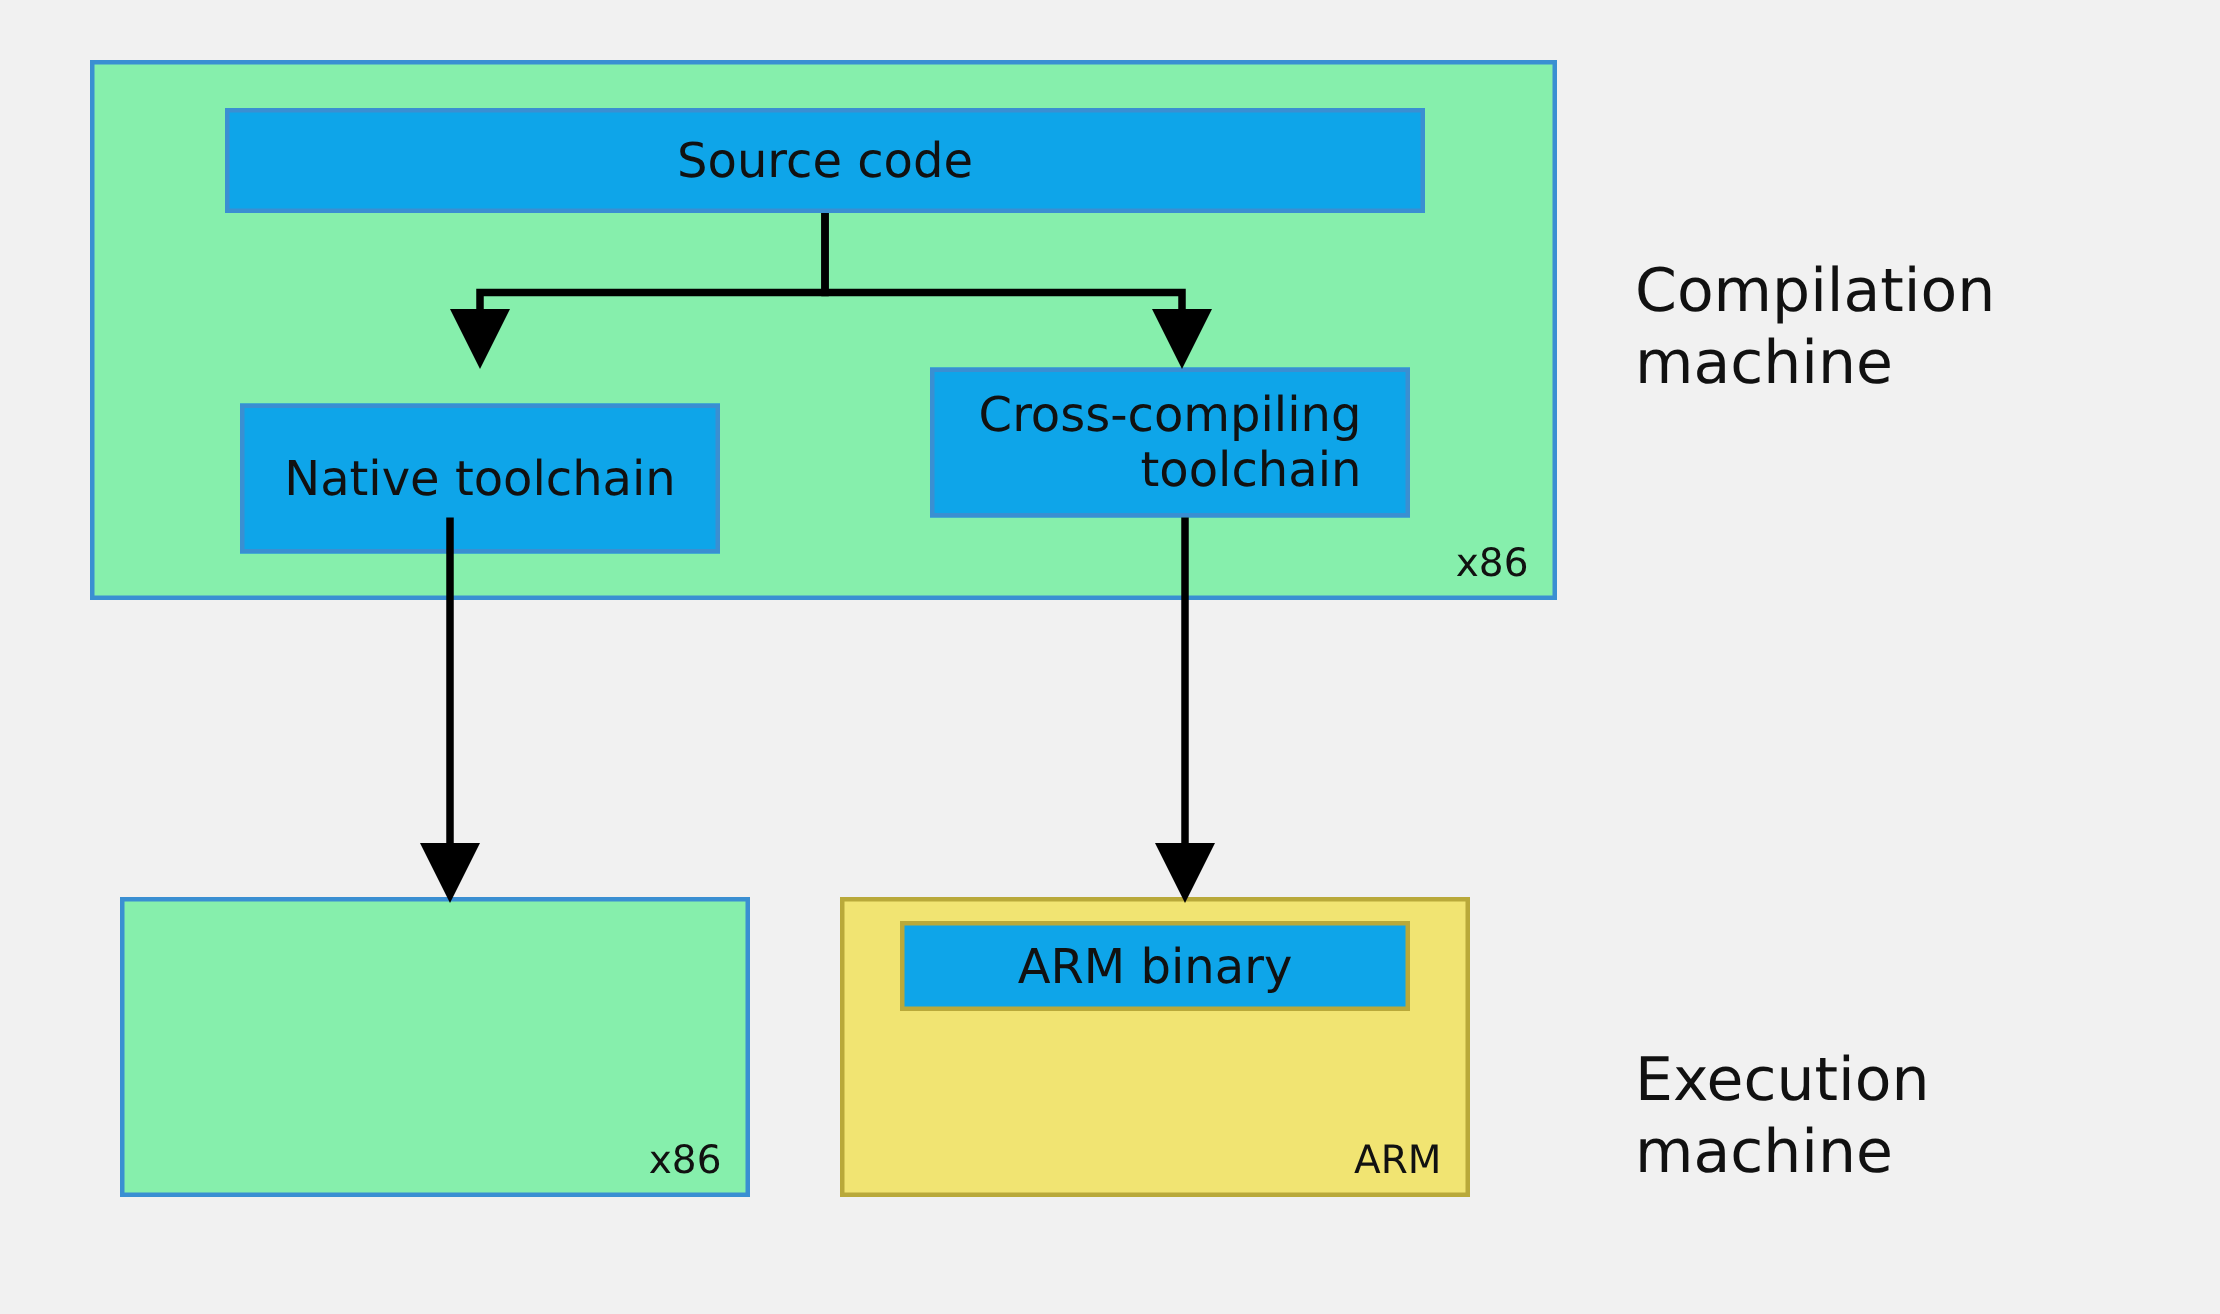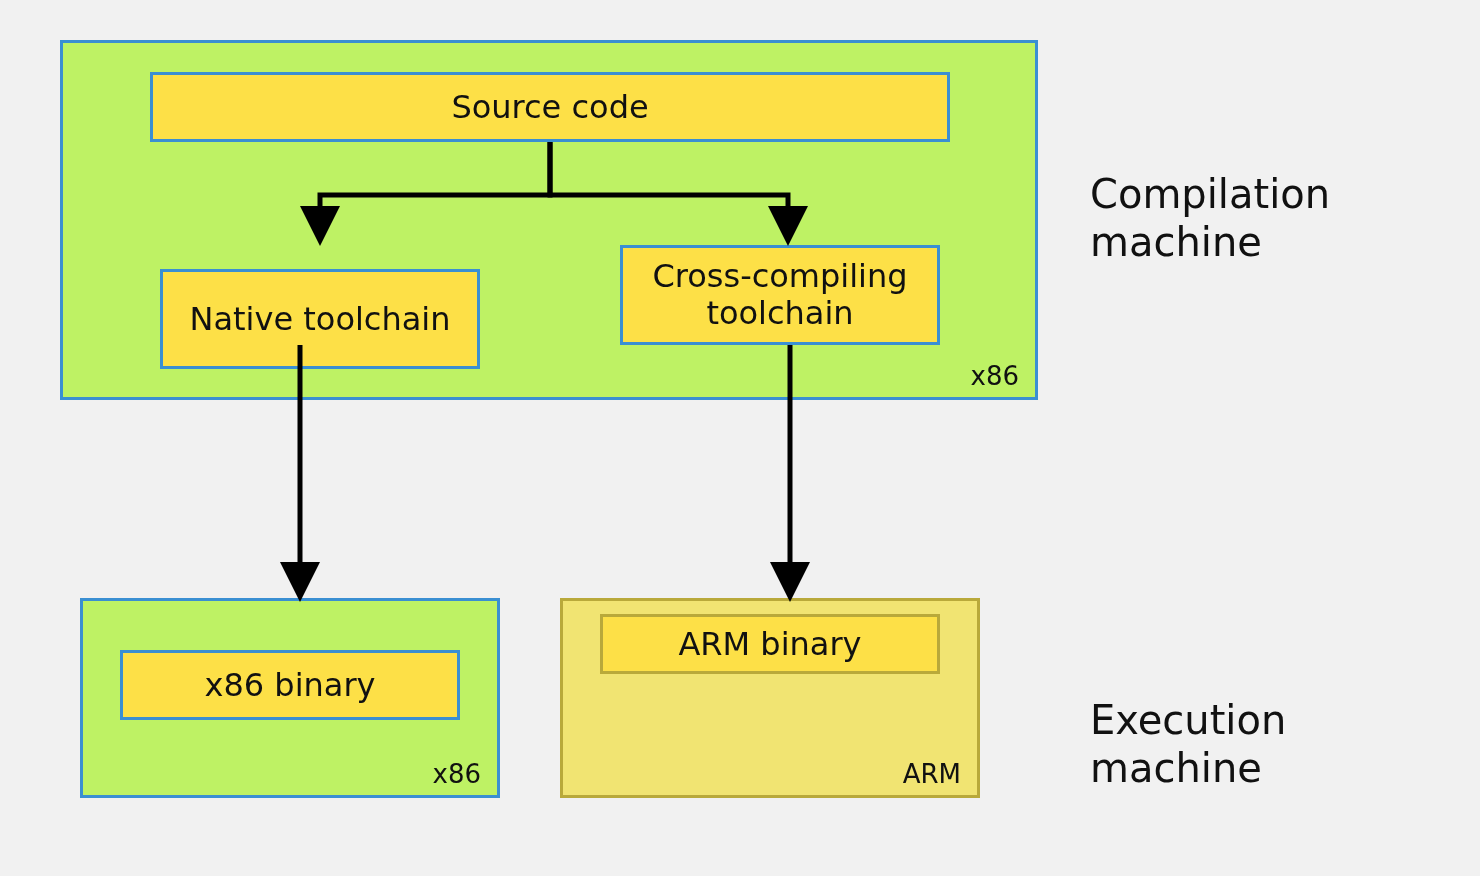--- a/index.html
+++ b/index.html
@@ -20,41 +20,41 @@
     position: absolute;
     left: 0; top: 0;
     width: 1480px;
     height: 876px;
     pointer-events: none;
   }
 
   
   .container-blue {
     position: absolute;
-    background: #bef264;
+    background: #86efac;
     border: 3px solid #3a8fd2;
     box-sizing: border-box;
   }
   .container-yellow {
     position: absolute;
     background: #f1e472;
     border: 3px solid #b9a93a;
     box-sizing: border-box;
   }
   .arch-label {
     position: absolute;
     right: 16px;
     bottom: 6px;
     font-size: 26px;
   }
 
   
   .box {
     position: absolute;
-    background: #fde047;
+    background: #0ea5e9;
     box-sizing: border-box;
     display: flex;
     align-items: center;
     justify-content: center;
     text-align: center;
     font-size: 32px;
     line-height: 1.15;
     padding: 6px 21px;
   }
   .box.border-blue { border: 3px solid #3a8fd2; }
@@ -73,26 +73,25 @@
 <div class="stage">
 
   <div class="container-blue" style="left:60px; top:40px; width:978px; height:360px;">
     <span class="arch-label">x86</span>
   </div>
 
   <div class="box border-blue" style="left:150px; top:72px; width:800px; height:70px;">Source code</div>
 
   <div class="box border-blue" style="left:160px; top:245px; width:320px; height:100px;margin-top:24px;">Native toolchain</div>
 
-  <div class="box border-blue" style="left:620px; top:245px; width:320px; height:100px;">Cross-compiling<br>toolchain</div>
+  <div class="box border-blue" style="left:620px; top:245px; width:320px; height:100px;text-align:right;">Cross-compiling<br>toolchain</div>
 
   <div class="container-blue" style="left:80px; top:598px; width:420px; height:200px;">
     <span class="arch-label">x86</span>
   </div>
-  <div class="box border-blue" style="left:120px; top:650px; width:340px; height:70px;">x86 binary</div>
 
   <div class="container-yellow" style="left:560px; top:598px; width:420px; height:200px;">
     <span class="arch-label">ARM</span>
   </div>
   <div class="box border-yellow" style="left:600px; top:614px; width:340px; height:60px;">ARM binary</div>
 
   <div class="side-label" style="left:1090px; top:170px; width:360px;">Compilation<br>machine</div>
   <div class="side-label" style="left:1090px; top:676px; width:360px;margin-top:20px;">Execution<br>machine</div>
 
   <svg class="arrows" viewBox="0 0 1480 876">

